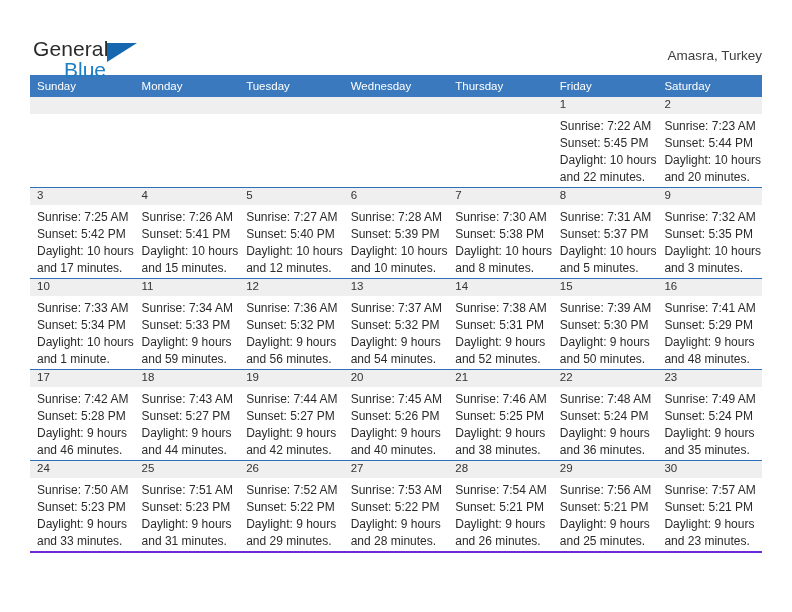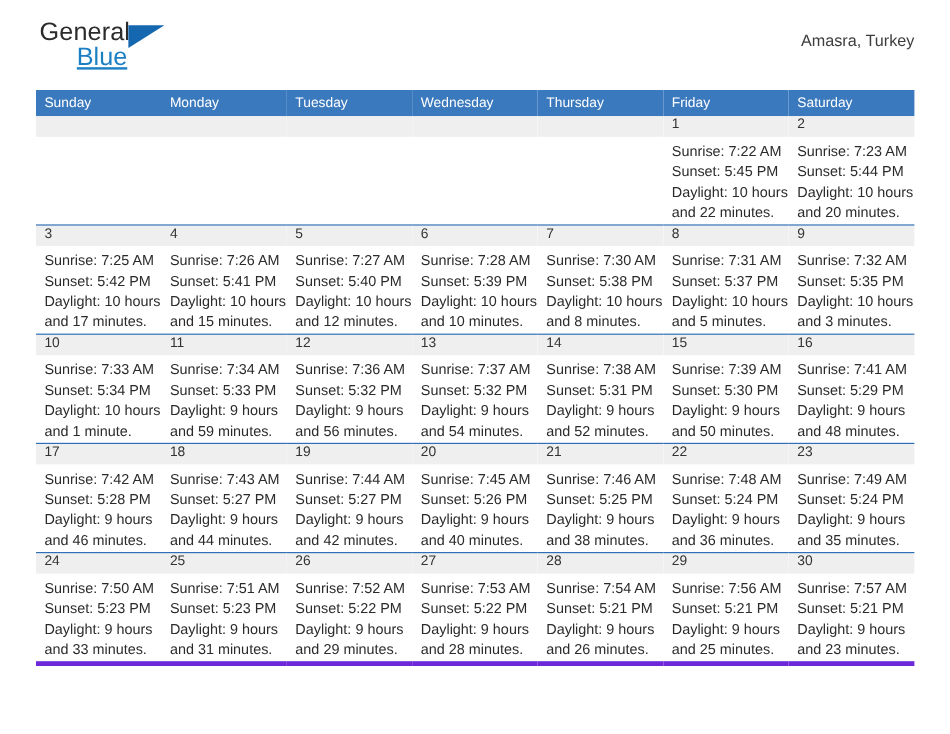--- a/index.html
+++ b/index.html
@@ -21,21 +21,21 @@
     box-sizing: border-box;
     padding: 0 30px;
   }
 
   
   .header {
     display: flex;
     align-items: flex-start;
     justify-content: space-between;
     height: 75px;
-    padding-top: 16px;
+    padding-top: 38px;
     box-sizing: border-box;
   }
   .logo {
     position: relative;
     width: 120px;
     height: 46px;
     line-height: 1;
     user-select: none;
   }
   .logo-general {
@@ -45,21 +45,20 @@
     font-size: 21px;
     letter-spacing: .1px;
     color: #2b2b2b;
   }
   .logo-blue {
     position: absolute;
     left: 34px;
     top: 21px;
     font-size: 21px;
     color: #1b7fc4;
-    text-decoration: underline;
   }
   .logo-triangle {
     position: absolute;
     left: 77px;
     top: 5px;
     width: 0;
     height: 0;
     border-left: 30px solid #1567b0;
     border-bottom: 19px solid transparent;
   }
@@ -99,21 +98,21 @@
     border-top: 1px solid #2f6fb5;
     padding: 0;
     vertical-align: top;
     height: 90px;
     background: #ffffff;
   }
   .week-row.first-week > td {
     border-top: none;
   }
   .calendar tbody tr:last-child > td {
-    border-bottom: 4px solid #6d28d9;
+    border-bottom: 2px solid #6d28d9;
     margin-left: 32px;
   }
   .cell {
     height: 90px;
     box-sizing: border-box;
   }
   .date-strip {
     background: #efefef;
     height: 17px;
     padding: 1px 0 0 7px;

